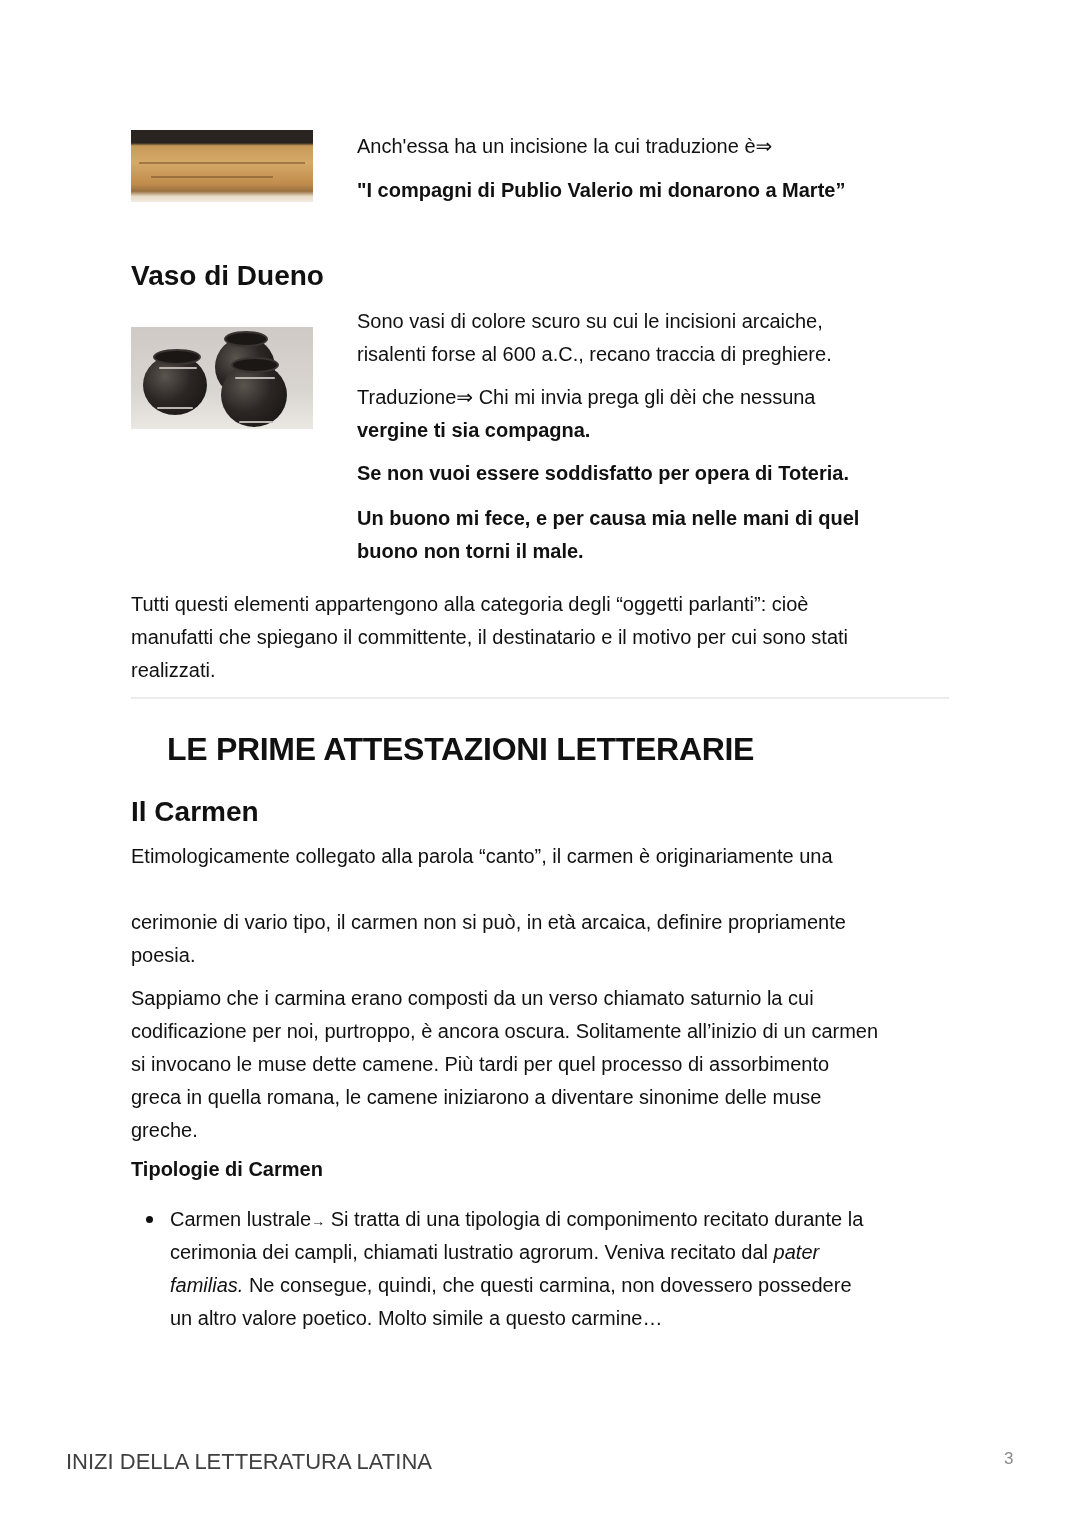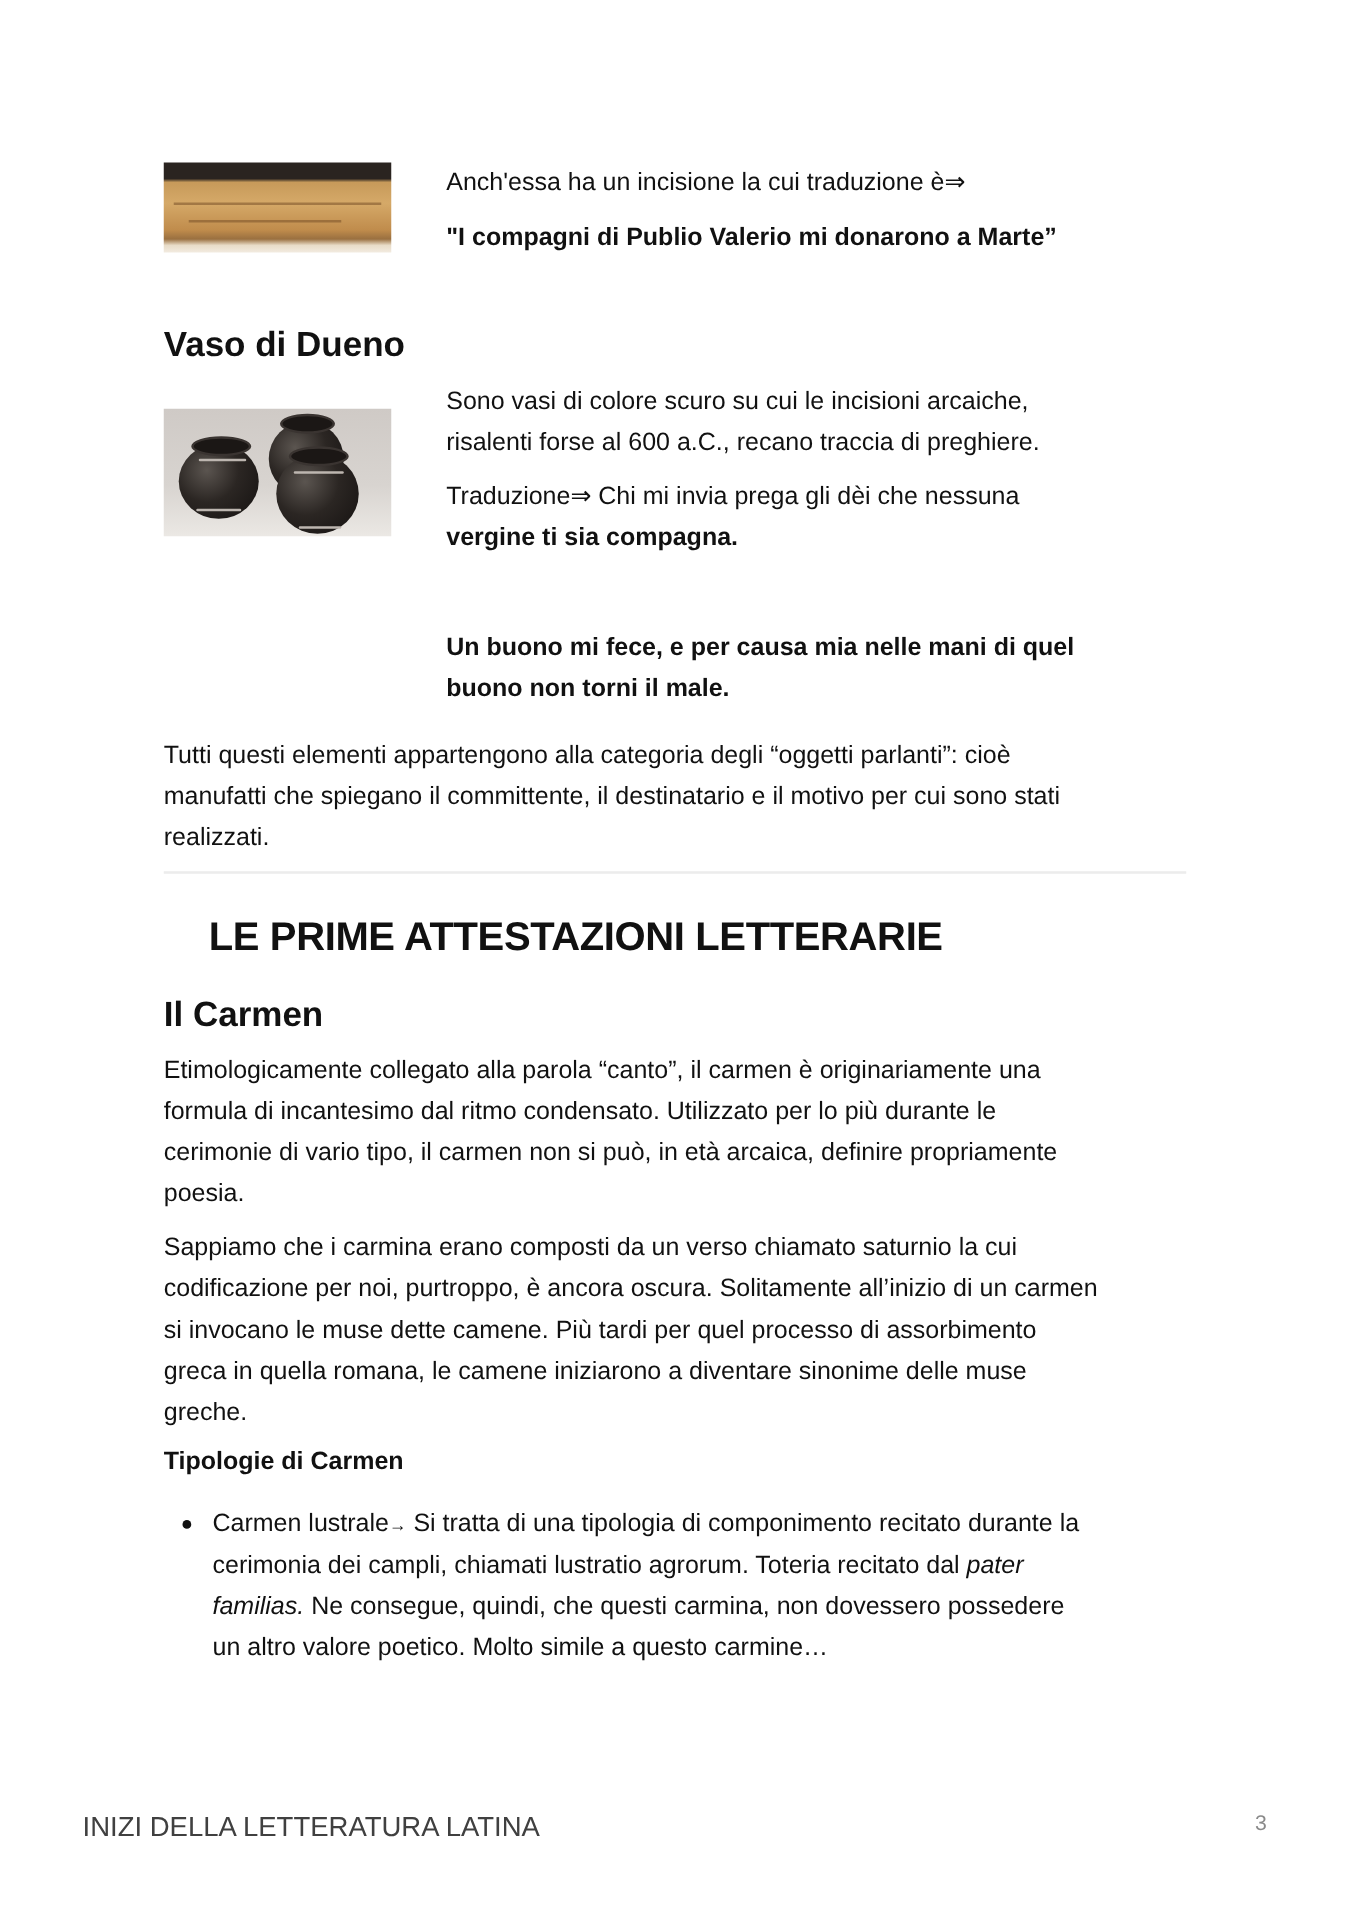--- a/index.html
+++ b/index.html
@@ -79,41 +79,39 @@
   <p class="p abs" style="left:357px; top:305px;">
     <span>Sono </span><b>vasi di colore scuro</b><span> su cui le incisioni arcaiche,</span>
   </p>
   <p class="p abs" style="left:357px; top:338px;">risalenti forse al 600 a.C., recano traccia di preghiere.</p>
 
   <p class="p abs" style="left:357px; top:381px;">
     <span>Traduzione⇒ </span><b>Chi mi invia prega gli dèi che nessuna</b>
   </p>
   <p class="p abs" style="left:357px; top:414px; font-weight:bold;">vergine ti sia compagna.</p>
 
+  <p class="p abs" style="left:357px; top:457px; font-weight:bold;">Se non vuoi essere soddisfatto per opera di Toteria.</p>
 
   <p class="p abs" style="left:357px; top:502px; font-weight:bold;">Un buono mi fece, e per causa mia nelle mani di quel</p>
   <p class="p abs" style="left:357px; top:535px; font-weight:bold;">buono non torni il male.</p>
 
   <p class="p abs" style="left:131px; top:588px;">
     <span>Tutti questi elementi appartengono alla categoria degli “</span><b>oggetti parlanti</b><span>”: cioè</span>
   </p>
   <p class="p abs" style="left:131px; top:621px;">manufatti che spiegano il committente, il destinatario e il motivo per cui sono stati</p>
   <p class="p abs" style="left:131px; top:654px;">realizzati.</p>
 
   <div class="hr"></div>
 
   <div class="h1 abs" style="left:131px; top:731px;margin-left:36px;">LE PRIME ATTESTAZIONI LETTERARIE</div>
 
   <div class="h2 abs" style="left:131px; top:796px;">Il Carmen</div>
 
   <p class="p abs" style="left:131px; top:840px;">
     <span>Etimologicamente collegato alla parola “canto”, il </span><b>carmen</b><span> è originariamente una</span>
-  </p>
-  <p class="p abs" style="left:131px; top:873px;">
-    <b>formula di incantesimo</b><span> dal ritmo condensato. Utilizzato per lo più durante le</span>
   </p>
   <p class="p abs" style="left:131px; top:906px;">cerimonie di vario tipo, il carmen non si può, in età arcaica, definire propriamente</p>
   <p class="p abs" style="left:131px; top:939px;">poesia.</p>
 
   <p class="p abs" style="left:131px; top:982px;">
     <span>Sappiamo che i carmina erano composti da un verso chiamato </span><b>saturnio</b><span> la cui</span>
   </p>
   <p class="p abs" style="left:131px; top:1015px;">codificazione per noi, purtroppo, è ancora oscura. Solitamente all’inizio di un carmen</p>
   <p class="p abs" style="left:131px; top:1048px;">
     <span>si invocano le muse dette </span><b>camene</b><span>. Più tardi per quel processo di assorbimento</span>
@@ -121,21 +119,21 @@
   <p class="p abs" style="left:131px; top:1081px;text-align:right;">greca in quella romana, le camene iniziarono a diventare sinonime delle muse</p>
   <p class="p abs" style="left:131px; top:1114px;">greche.</p>
 
   <div class="h3 abs" style="left:131px; top:1158px;">Tipologie di Carmen</div>
 
   <div class="bullet"></div>
   <p class="p abs" style="left:170px; top:1203px;">
     <b>Carmen lustrale</b><span style="font-size:14px;">→</span><span>  Si tratta di una tipologia di componimento recitato durante la</span>
   </p>
   <p class="p abs" style="left:170px; top:1236px;">
-    <span>cerimonia dei campli, chiamati </span><b>lustratio agrorum</b><span>. Toteria recitato dal </span><b><i>pater</i></b>
+    <span>cerimonia dei campli, chiamati </span><b>lustratio agrorum</b><span>. Veniva recitato dal </span><b><i>pater</i></b>
   </p>
   <p class="p abs" style="left:170px; top:1269px;">
     <b><i>familias.</i></b><span> Ne consegue, quindi, che questi carmina, non dovessero possedere</span>
   </p>
   <p class="p abs" style="left:170px; top:1302px;">un altro valore poetico. Molto simile a questo carmine…</p>
 
   <div class="footer-left">INIZI DELLA LETTERATURA LATINA</div>
   <div class="footer-right">3</div>
 
 </div>

